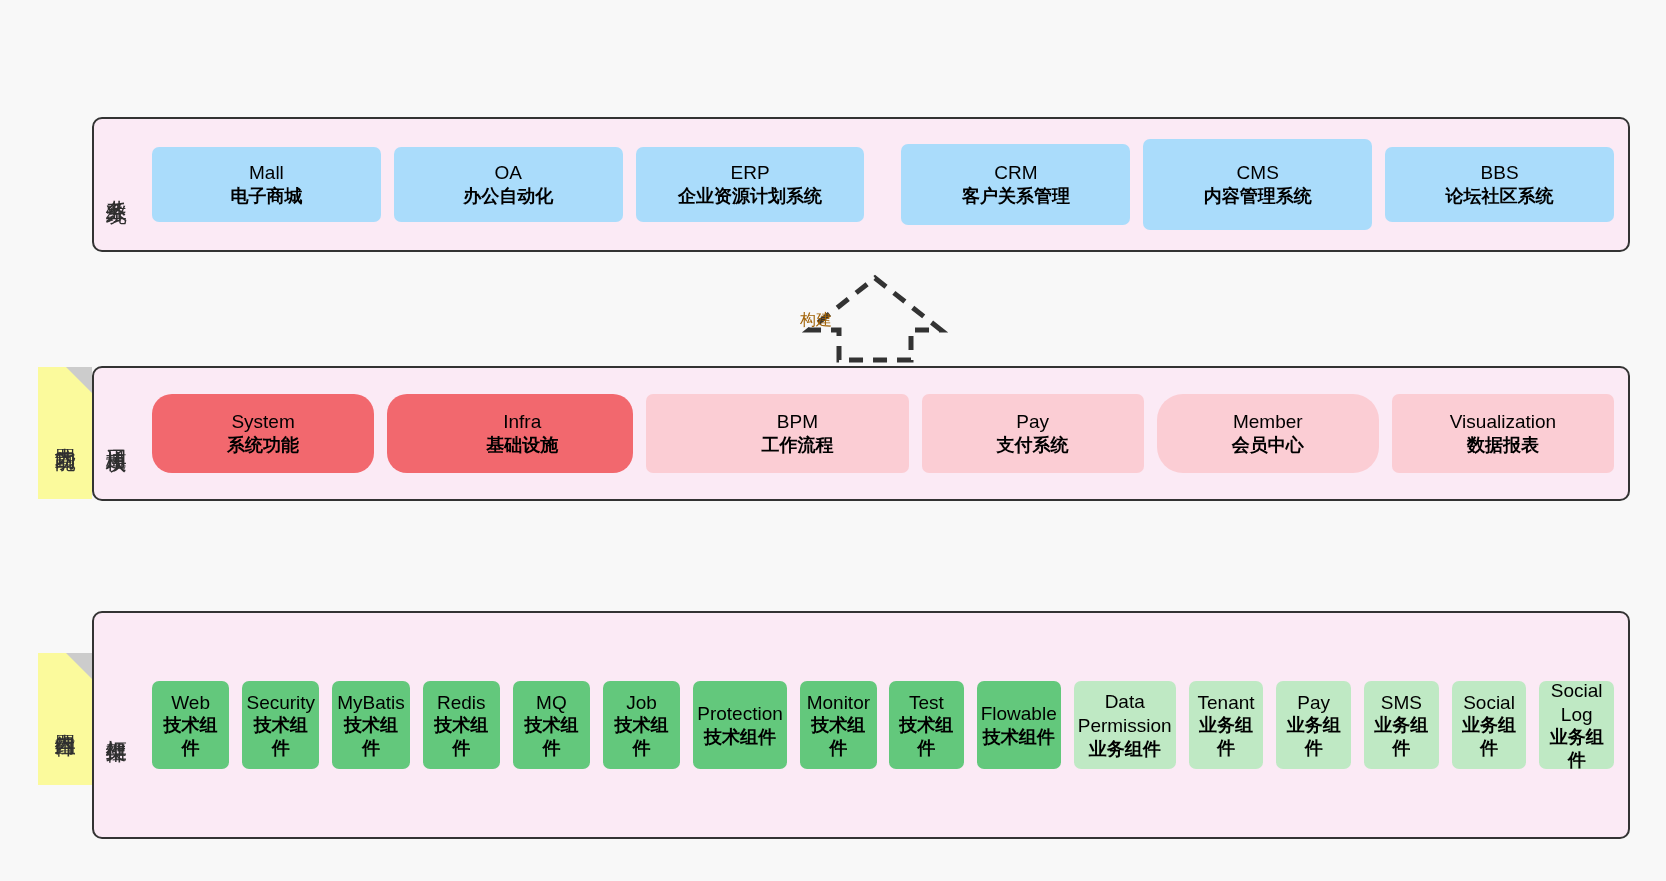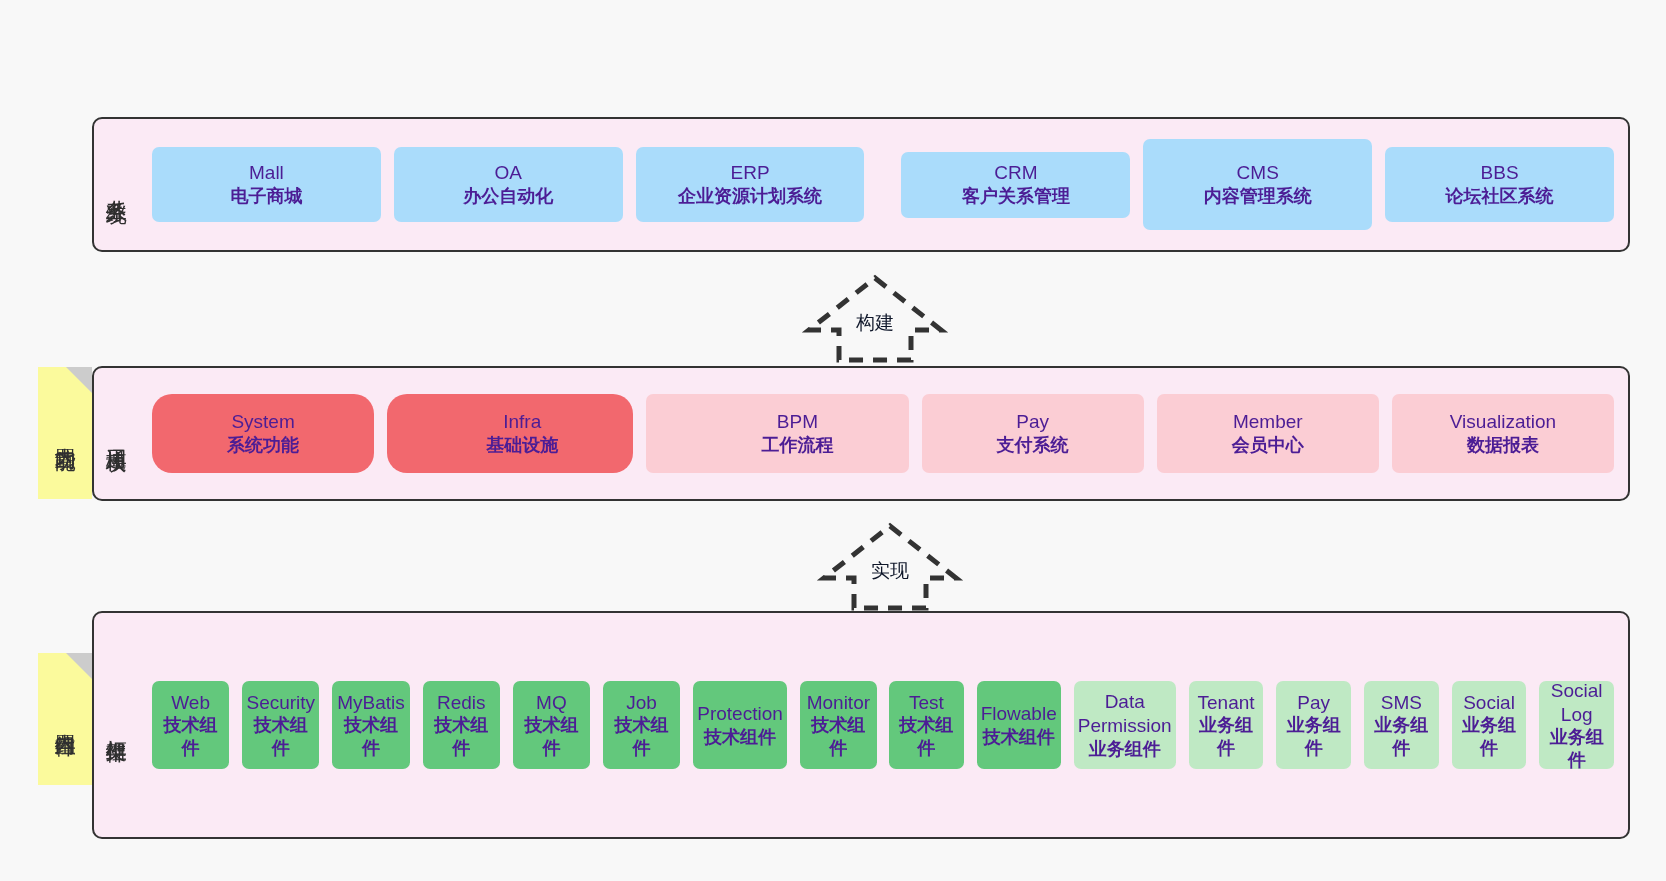--- a/index.html
+++ b/index.html
@@ -62,21 +62,21 @@
 
   
   .tile {
     flex: 1 1 0;
     border-radius: 7px;
     display: flex;
     flex-direction: column;
     align-items: center;
     justify-content: center;
     text-align: center;
-    color: #4c1d95;
+    color: #000000;
     padding: 6px 4px;
     line-height: 1.25;
   }
   .tile .t-name { font-size: 19px; }
   .tile .t-sub  { font-size: 18px; font-weight: bold; }
 
   .tile-blue      { background: #aadcfb; }
   .tile-red       { background: #f2686e; border-radius: 20px; }
   .tile-pink      { background: #fbcdd4; }
   .tile-green     { background: #63c87c; }
@@ -110,23 +110,22 @@
   
   .uparrow {
     position: absolute;
     pointer-events: none;
   }
   .uparrow svg { display: block; overflow: visible; }
   .uparrow .a-label {
     position: absolute;
     left: 0; right: 0;
     top: 38px;
-    text-align: center;
-    font-size: 19px;
-    color: #0f172a;
+    font-size: 16px;
+    color: #a16207;
   }
 </style>
 </head>
 <body>
 
 <div id="canvas">
 
   <div class="band" style="left:92px; top:117px; width:1538px; height:135px;">
     <div class="band-title">业务系统</div>
     <div class="band-body">
@@ -136,21 +135,21 @@
         <span class="t-sub">电子商城</span>
       </div>
       <div class="tile tile-blue" style="height:75px;">
         <span class="t-name">OA</span>
         <span class="t-sub">办公自动化</span>
       </div>
       <div class="tile tile-blue" style="height:75px;">
         <span class="t-name">ERP</span>
         <span class="t-sub">企业资源计划系统</span>
       </div>
-      <div class="tile tile-blue" style="height:66px;margin-left:24px;">
+      <div class="tile tile-blue" style="height:81px;margin-left:24px;">
         <span class="t-name">CRM</span>
         <span class="t-sub">客户关系管理</span>
       </div>
       <div class="tile tile-blue" style="height:91px;">
         <span class="t-name">CMS</span>
         <span class="t-sub">内容管理系统</span>
       </div>
       <div class="tile tile-blue" style="height:75px;">
         <span class="t-name">BBS</span>
         <span class="t-sub">论坛社区系统</span>
@@ -183,38 +182,32 @@
         <span class="t-sub">基础设施</span>
       </div>
       <div class="tile tile-pink" style="height:79px;padding-left:44px;">
         <span class="t-name">BPM</span>
         <span class="t-sub">工作流程</span>
       </div>
       <div class="tile tile-pink" style="height:79px;">
         <span class="t-name">Pay</span>
         <span class="t-sub">支付系统</span>
       </div>
-      <div class="tile tile-pink" style="height:79px;">
+      <div class="tile tile-pink" style="height:79px;border-radius:26px;">
         <span class="t-name">Member</span>
         <span class="t-sub">会员中心</span>
       </div>
       <div class="tile tile-pink" style="height:79px;">
         <span class="t-name">Visualization</span>
         <span class="t-sub">数据报表</span>
       </div>
 
     </div>
   </div>
 
-  <div class="uparrow" style="left:815px; top:520px; width:150px; height:93px;">
-    <svg width="150" height="93" viewBox="0 0 150 93" fill="none">
-      <path d="M75 6 L141 58 L111 58 L111 88 L39 88 L39 58 L9 58 Z" stroke="#333333" stroke-width="5" stroke-dasharray="14 10" fill="none" stroke-linejoin="miter"></path>
-    </svg>
-    <div class="a-label">实现</div>
-  </div>
 
   <div class="note" style="left:38px; top:653px; width:54px; height:132px;">
     <span>内置组件</span>
   </div>
 
   <div class="band" style="left:92px; top:611px; width:1538px; height:228px;">
     <div class="band-title">框架组件</div>
     <div class="band-body two-rows">
 
       <div class="tile-row" style="height:88px;">

